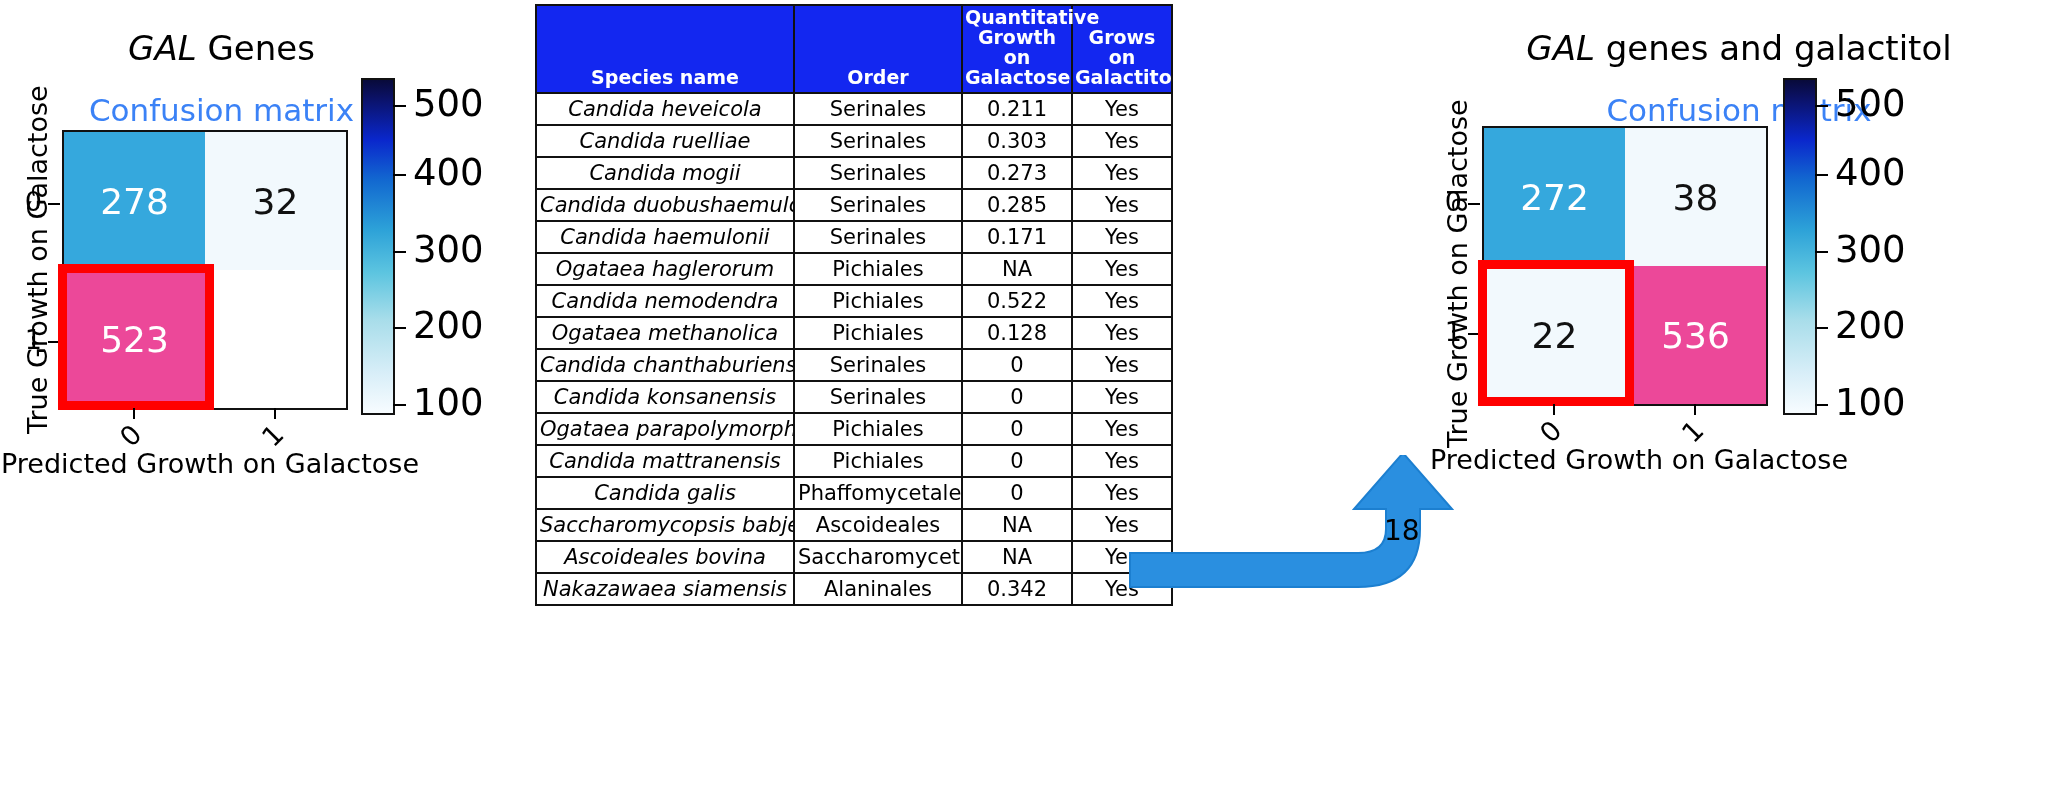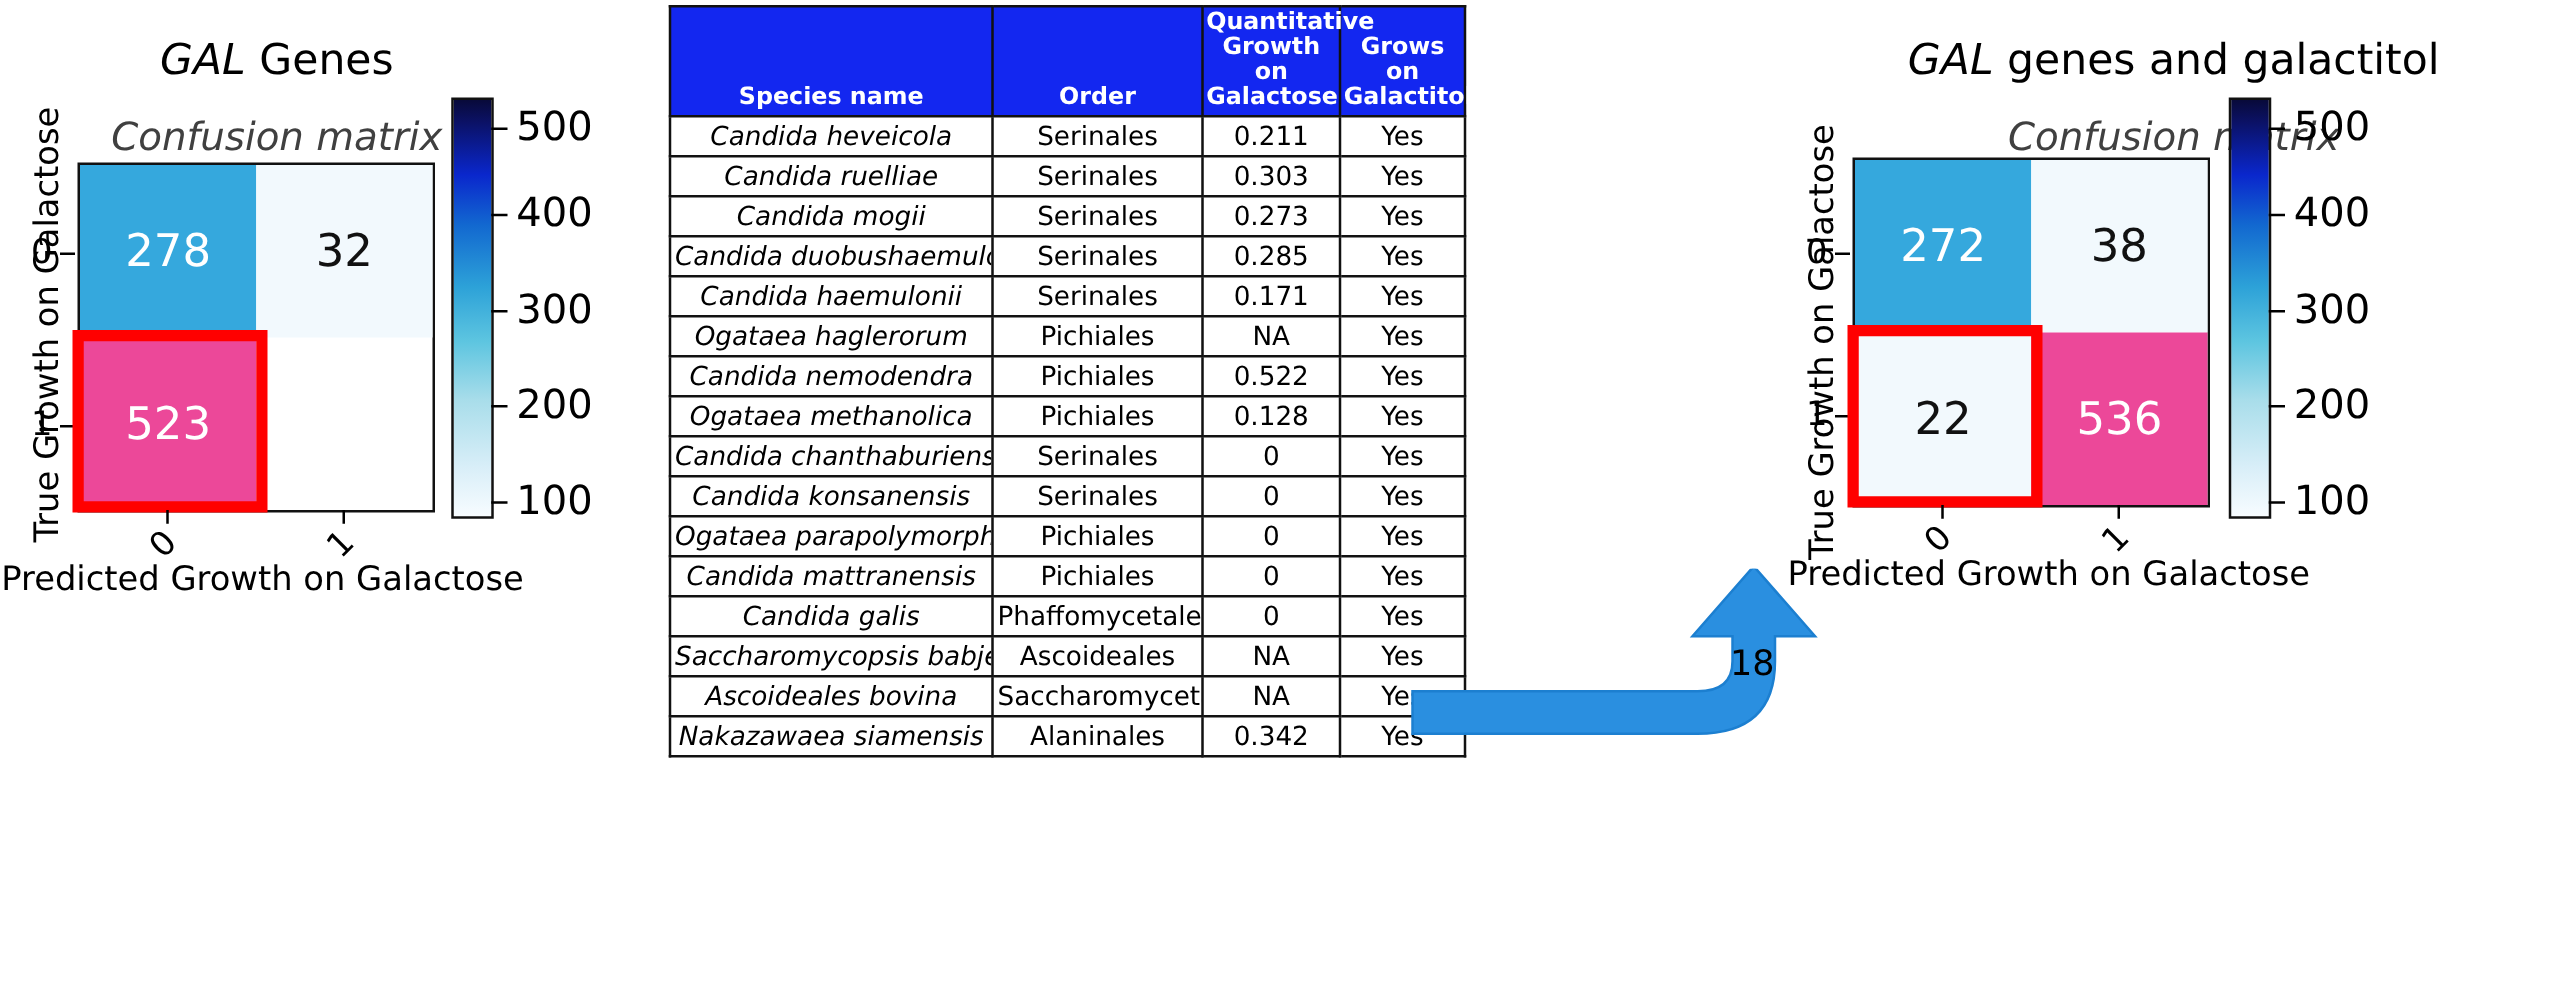--- a/index.html
+++ b/index.html
@@ -5,40 +5,40 @@
   html,body{margin:0;padding:0;background:#fff;}
   body{width:2048px;height:804px;font-family:"DejaVu Sans",sans-serif;position:relative;overflow:hidden;}
 
   
   .panel{position:absolute;top:16px;height:804px;}
   #panel-left{left:0;width:443px;}
   #panel-right{left:1430px;width:618px;}
 
   .panel-title{position:absolute;width:100%;text-align:center;font-size:34px;color:#000;white-space:nowrap;}
   .panel-title .ital{font-style:italic;}
-  .cm-title{position:absolute;width:100%;text-align:center;font-size:31px;color:#404040;font-style:italic;}
+  .cm-title{position:absolute;width:100%;text-align:center;font-size:31px;color:#3b82f6;}
   .cm-grid{position:absolute;display:grid;grid-template-columns:1fr 1fr;grid-template-rows:1fr 1fr;border:2px solid #111;box-sizing:content-box;}
   .cm-cell{display:flex;align-items:center;justify-content:center;font-size:36px;box-sizing:border-box;}
   .cm-cell.tl{background:#35a8dd;color:#fff;}
   .cm-cell.tr{background:#f2f9fd;color:#111;}
   .cm-cell.bl{background:#f2f9fd;color:#111;}
   .cm-cell.br{background:#ec4899;color:#fff;}
   .cm-highlight{position:absolute;border:9px solid #ff0000;box-sizing:border-box;pointer-events:none;}
 
   .ytick{position:absolute;font-size:27px;color:#000;text-align:right;}
   .ytick .dash{display:inline-block;width:12px;border-top:2px solid #000;vertical-align:middle;margin-left:6px;}
   .xtick{position:absolute;font-size:27px;color:#000;transform:rotate(-45deg);transform-origin:center center;}
   .xtick-mark{position:absolute;border-left:2px solid #000;height:11px;}
   .ylabel{position:absolute;font-size:27px;color:#000;white-space:nowrap;transform:rotate(-90deg);transform-origin:left top;}
   .xlabel{position:absolute;font-size:27px;color:#000;white-space:nowrap;text-align:center;}
 
   
   .cbar{position:absolute;width:30px;border:2px solid #111;
         background:linear-gradient(to top,#f7fcff 0%,#d8eef8 12%,#a8ddea 28%,#5dc5e0 42%,#2da2d8 55%,#1268d0 70%,#0a27cc 82%,#0b1163 95%,#080a3a 100%);}
-  .cbar-tick{position:absolute;font-size:32px;color:#000;white-space:nowrap;}
+  .cbar-tick{position:absolute;font-size:37px;color:#000;white-space:nowrap;}
   .cbar-tick .dash{display:inline-block;width:13px;border-top:2px solid #000;vertical-align:middle;margin-right:7px;}
 
   
   #table-wrap{position:absolute;left:535px;top:4px;width:598px;}
   table.species{border-collapse:collapse;table-layout:fixed;width:598px;}
   table.species th{background:#1327f0;color:#fff;font-weight:bold;font-size:19px;
         border:2px solid #111;vertical-align:bottom;padding:2px 2px 4px 2px;line-height:1.05;text-align:center;}
   table.species td{border:2px solid #111;font-size:21px;color:#000;text-align:center;height:30px;padding:0 3px;
         white-space:nowrap;overflow:hidden;}
   table.species td.sp{font-style:italic;margin-left:40px;}

